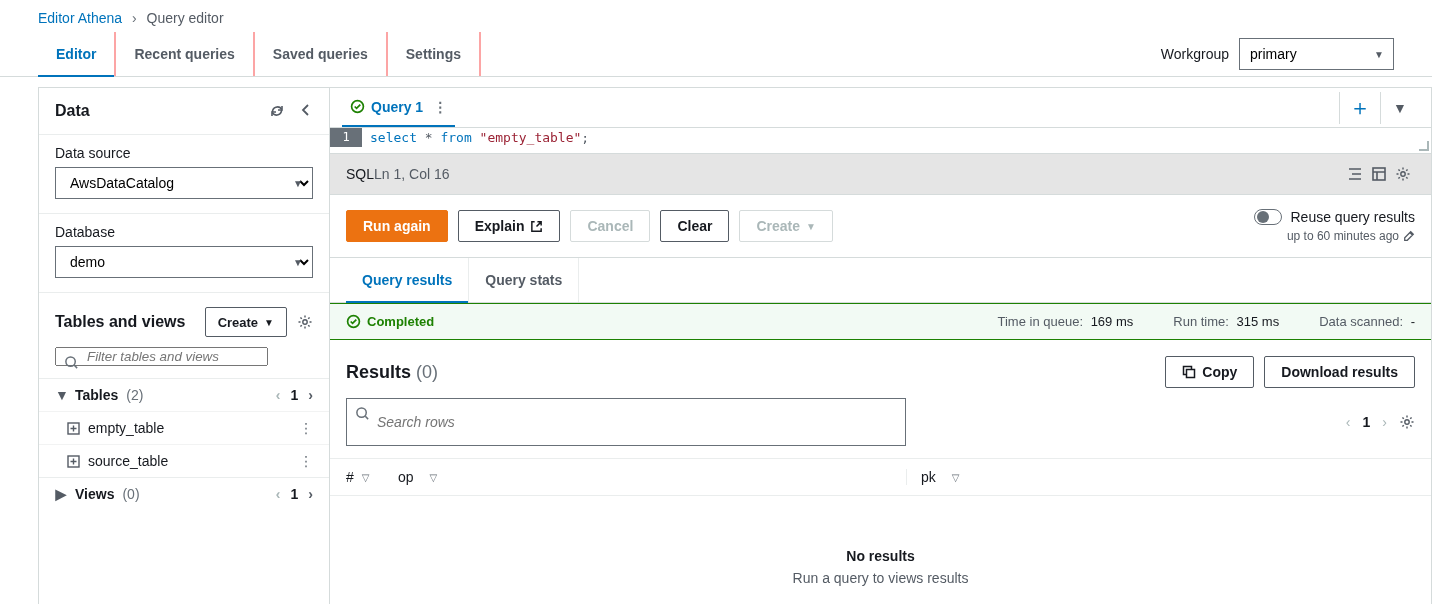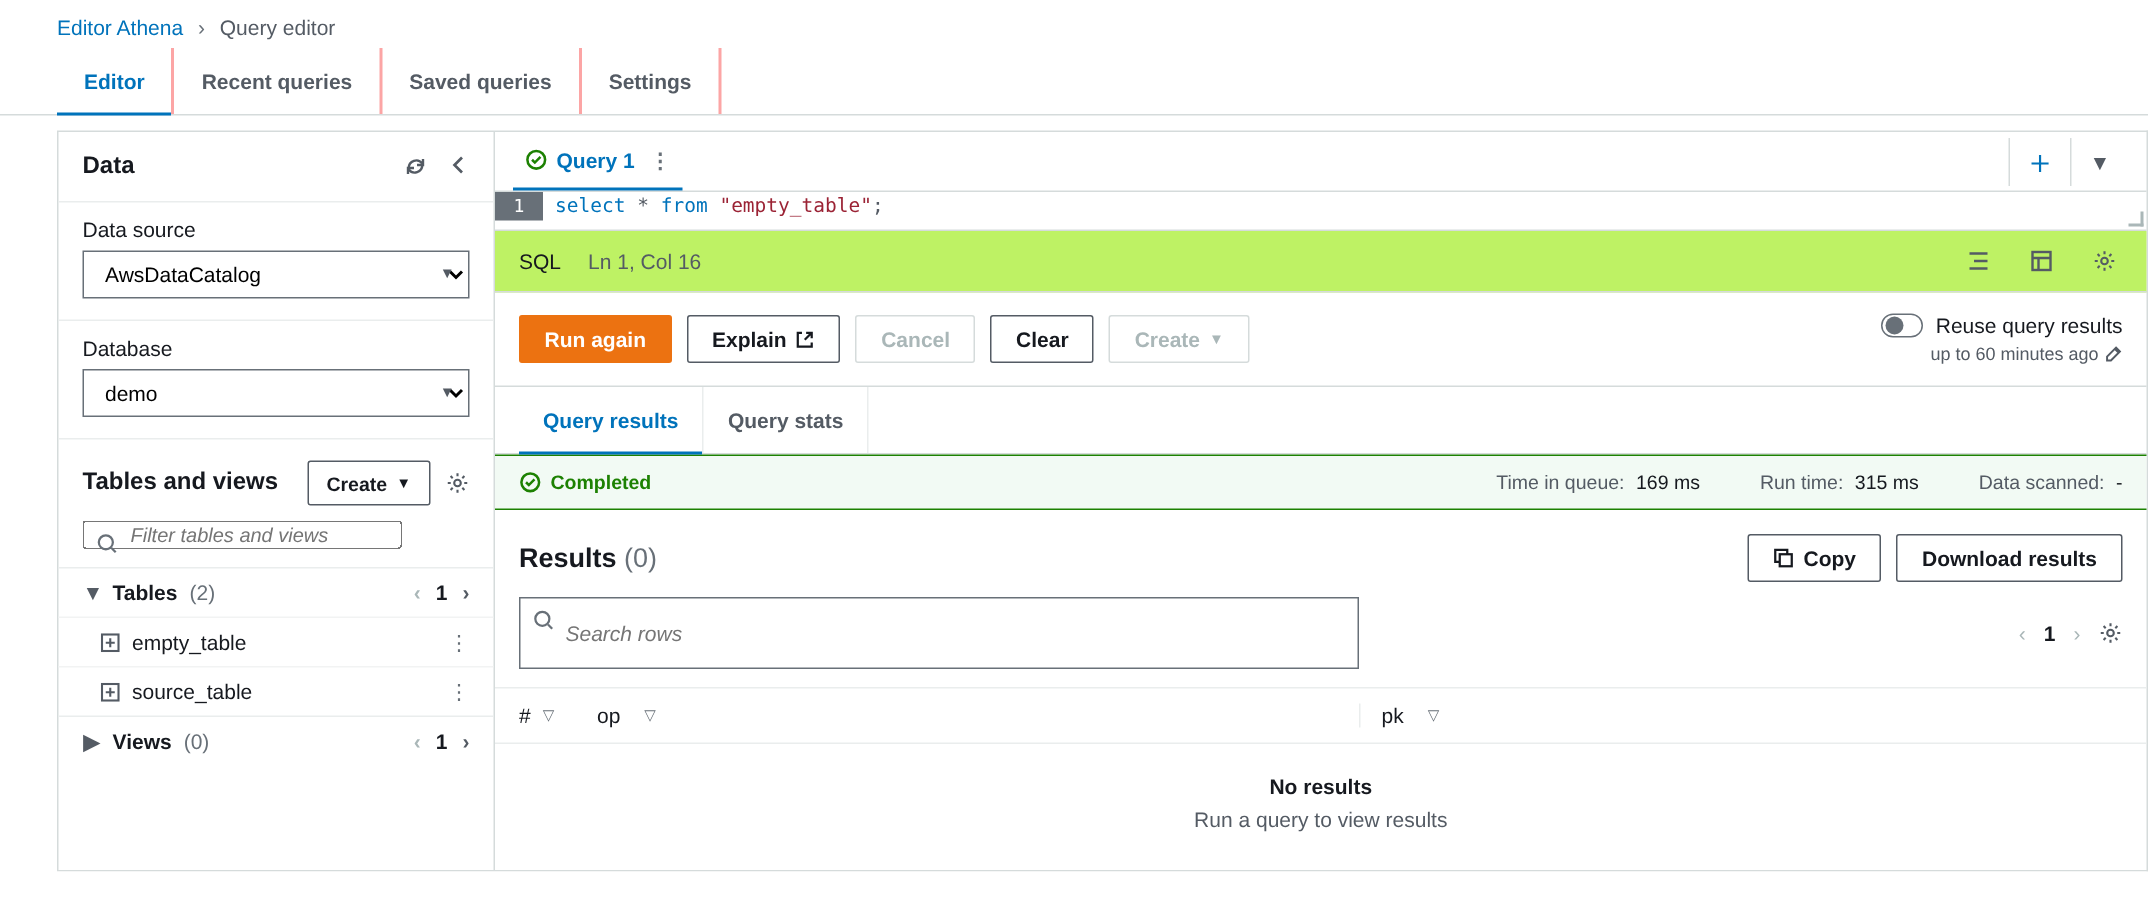--- a/index.html
+++ b/index.html
@@ -66,21 +66,21 @@
 .editor { font-family: Menlo, Monaco, Consolas, monospace; font-size: 13px; border-bottom: 1px solid #d5dbdb; position: relative; min-height: 26px; }
 .editor .line { display: flex; }
 .editor .gutter { width: 32px; background: #687078; color: #fff; text-align: center; padding: 2px 0; font-size: 12px; }
 .editor .code { padding: 2px 8px; }
 .editor .kw { color: #0073bb; }
 .editor .punct { color: #545b64; }
 .editor .str { color: #9b2335; }
 .editor .resize { position: absolute; right: 0; bottom: 0; width: 14px; height: 14px; }
 .editor .resize::before { content: ""; position: absolute; right: 2px; bottom: 2px; width: 8px; height: 8px; border-right: 2px solid #aab7b8; border-bottom: 2px solid #aab7b8; }
 
-.statusbar { display: flex; align-items: center; padding: 8px 16px; border-bottom: 1px solid #d5dbdb; background: #bef264; gap: 18px; }
+.statusbar { display: flex; align-items: center; padding: 8px 16px; border-bottom: 1px solid #d5dbdb; background: #e5e5e5; }
 .statusbar .lang { color: #16191f; }
 .statusbar .pos { color: #545b64; }
 .statusbar .spacer { flex: 1; }
 .statusbar .tool { width: 24px; height: 24px; display: flex; align-items: center; justify-content: center; color: #545b64; cursor: pointer; }
 
 .actionbar { display: flex; align-items: center; padding: 14px 16px; border-bottom: 1px solid #d5dbdb; gap: 10px; }
 .btn { height: 32px; padding: 0 16px; border: 1px solid #545b64; background: #fff; font-weight: 700; font-size: 14px; cursor: pointer; border-radius: 2px; display: inline-flex; align-items: center; gap: 6px; color: #16191f; }
 .btn.primary { background: #ec7211; border-color: #ec7211; color: #fff; }
 .btn:disabled, .btn.disabled { color: #aab7b8; border-color: #d5dbdb; cursor: default; }
 .actionbar .spacer { flex: 1; }
@@ -115,40 +115,48 @@
 .results-tools .pager .num { color: #16191f; font-weight: 700; }
 
 .results-table { border-top: 1px solid #eaeded; }
 .results-table .thead { display: flex; padding: 10px 16px; border-bottom: 1px solid #eaeded; color: #16191f; font-size: 14px; }
 .results-table .thead .col { display: flex; align-items: center; gap: 8px; }
 .results-table .thead .col.idx { width: 52px; }
 .results-table .thead .col.op { flex: 1; }
 .results-table .thead .col.pk { flex: 1; }
 .results-table .thead .sort { color: #687078; font-size: 10px; }
 .results-empty { text-align: center; padding: 20px 0 26px; color: #545b64; }
-.results-empty .title { font-weight: 700; color: #16191f; margin-bottom: 6px; }
+.results-empty .title { font-weight: 700; color: #16191f; margin-bottom: 6px; margin-top: 32px; }
 
 .icon { display: inline-flex; }
 svg { display: block; }
 </style>
 </head>
 <body>
 
 <div class="breadcrumb">
   <a href="#">Editor Athena</a>
   <span class="sep">›</span>
   <span class="current">Query editor</span>
 </div>
 
 <div class="topbar">
   <div class="tabs">
     <div class="tab active">Editor</div>
     <div class="tab">Recent queries</div>
     <div class="tab">Saved queries</div>
     <div class="tab">Settings</div>
+  </div>
+  <div class="workgroup">
+    <span>Workgroup</span>
+    <span class="select-wrap">
+      <select>
+        <option>primary</option>
+      </select>
+    </span>
   </div>
 </div>
 
 <div class="main">
   <div class="sidebar">
     <div class="panel-header">
       <h3>Data</h3>
       <div class="actions">
         <span class="icon">
           <svg width="16" height="16" viewBox="0 0 16 16" fill="none" stroke="#545b64" stroke-width="1.6">
@@ -419,17 +427,17 @@
         </div>
         <div style="width:1px;background:#eaeded;margin:0 14px;"></div>
         <div class="col pk">
           <span>pk</span>
           <span class="spacer"></span>
           <span class="sort">▽</span>
         </div>
       </div>
       <div class="results-empty">
         <div class="title">No results</div>
-        <div>Run a query to view results</div>
+        <div>Run a query to views results</div>
       </div>
     </div>
   </div>
 </div>
 
 </body></html>

